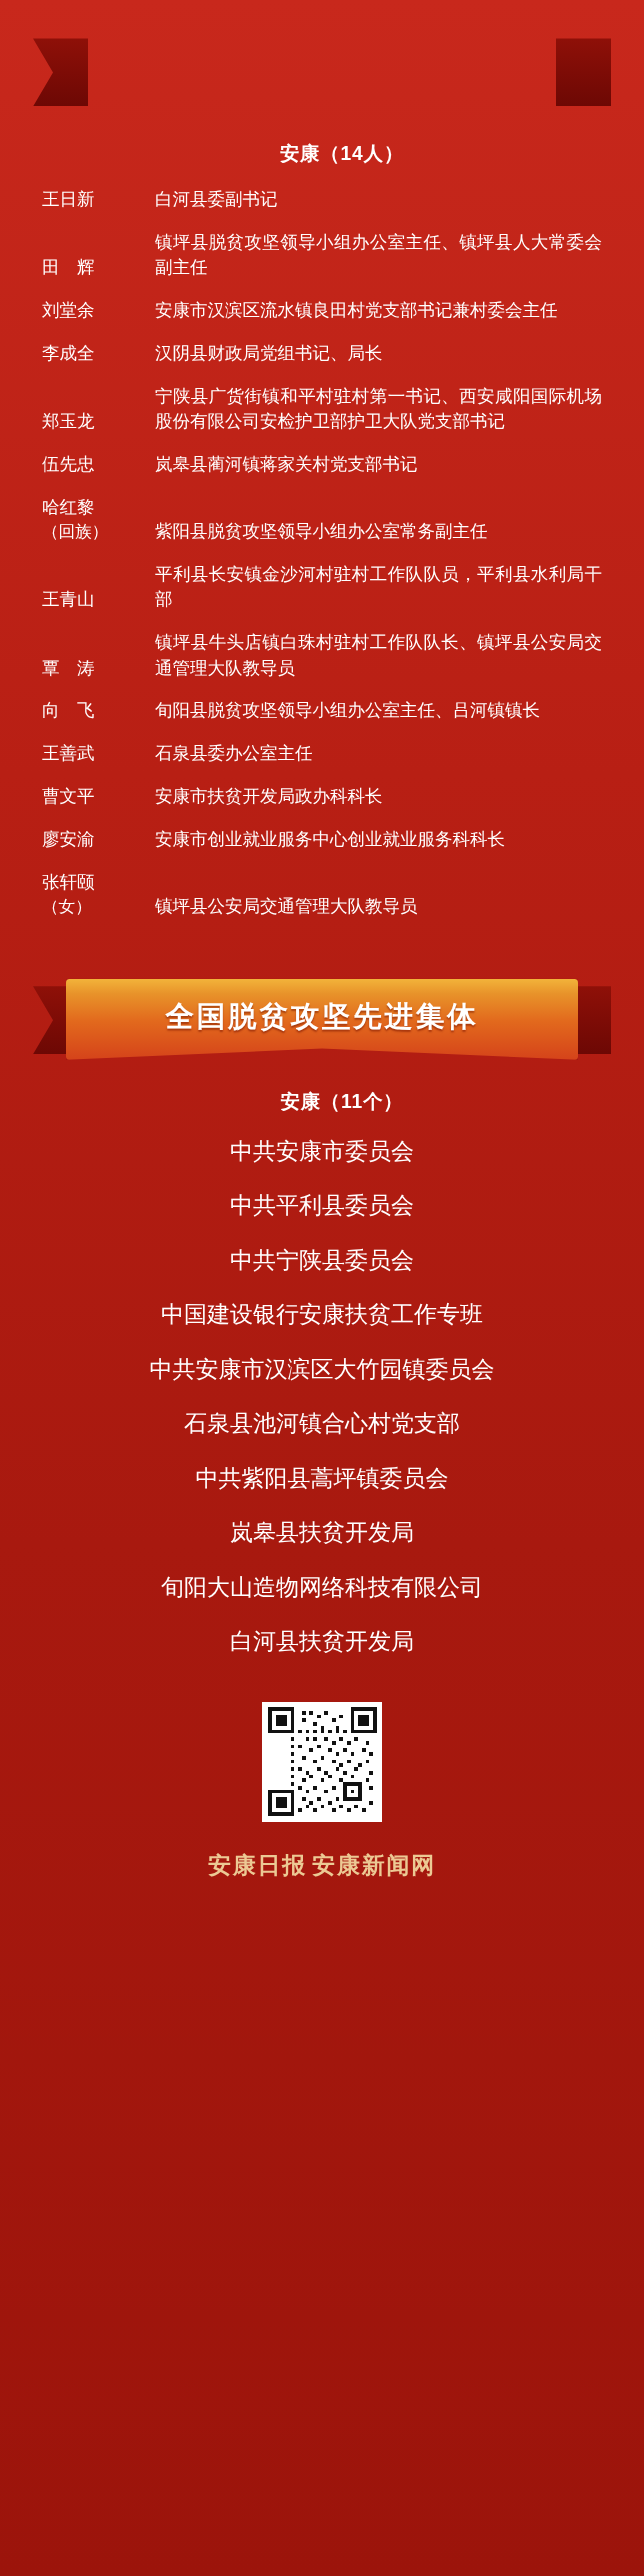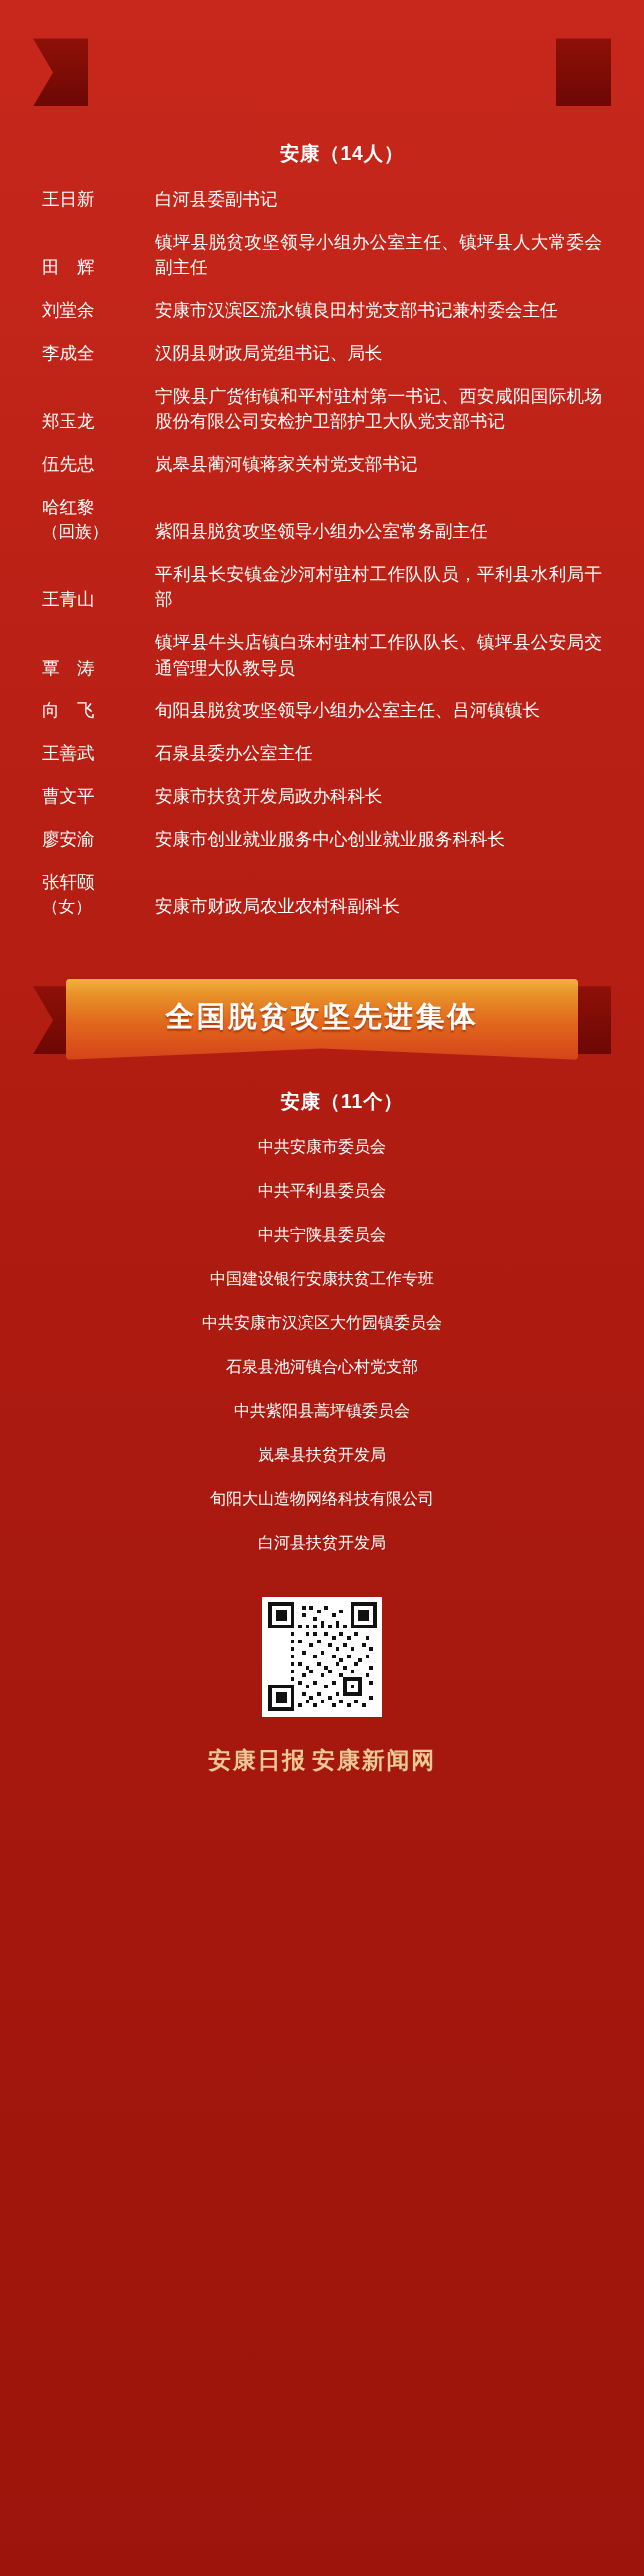--- a/index.html
+++ b/index.html
@@ -117,21 +117,21 @@
     text-align: justify;
     font-family: "Liberation Serif", "DejaVu Serif", serif;
   }
 
   
   .collectives {
     padding: 0 28px;
   }
   .collective {
     text-align: center;
-    font-size: 16px;
+    font-size: 23px;
     line-height: 1.5;
     margin-bottom: 20px;
     font-family: "Liberation Serif", "DejaVu Serif", serif;
     color: #ffffff;
   }
 
   .spacer-lg { height: 42px; }
 
   
   .qr-wrap {
@@ -271,21 +271,21 @@
         <span class="nm">廖安渝</span>
       </div>
       <div class="p-title">安康市创业就业服务中心创业就业服务科科长</div>
     </div>
 
     <div class="person">
       <div class="p-name">
         <span class="nm">张轩颐</span>
         <span class="sub">（女）</span>
       </div>
-      <div class="p-title">安康市财政局农业农村科副科长</div>
+      <div class="p-title">镇坪县公安局交通管理大队教导员</div>
     </div>
 
   </div>
 
   <div class="spacer-lg"></div>
 
   <div class="banner-wrap">
     <div class="ribbon-left"></div>
     <div class="ribbon-right"></div>
     <div class="banner">

